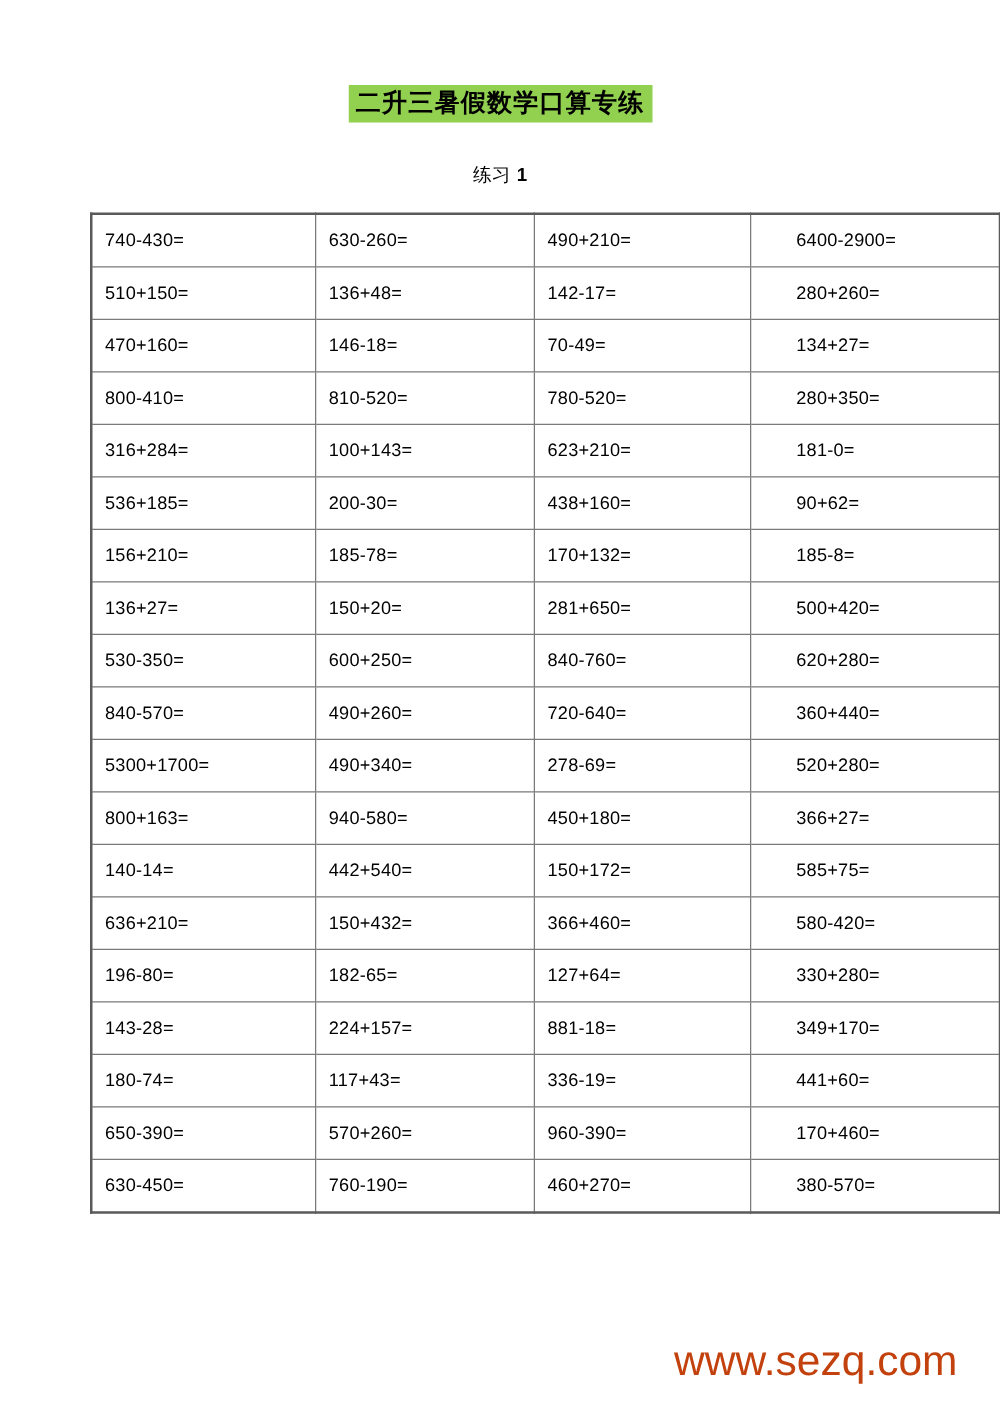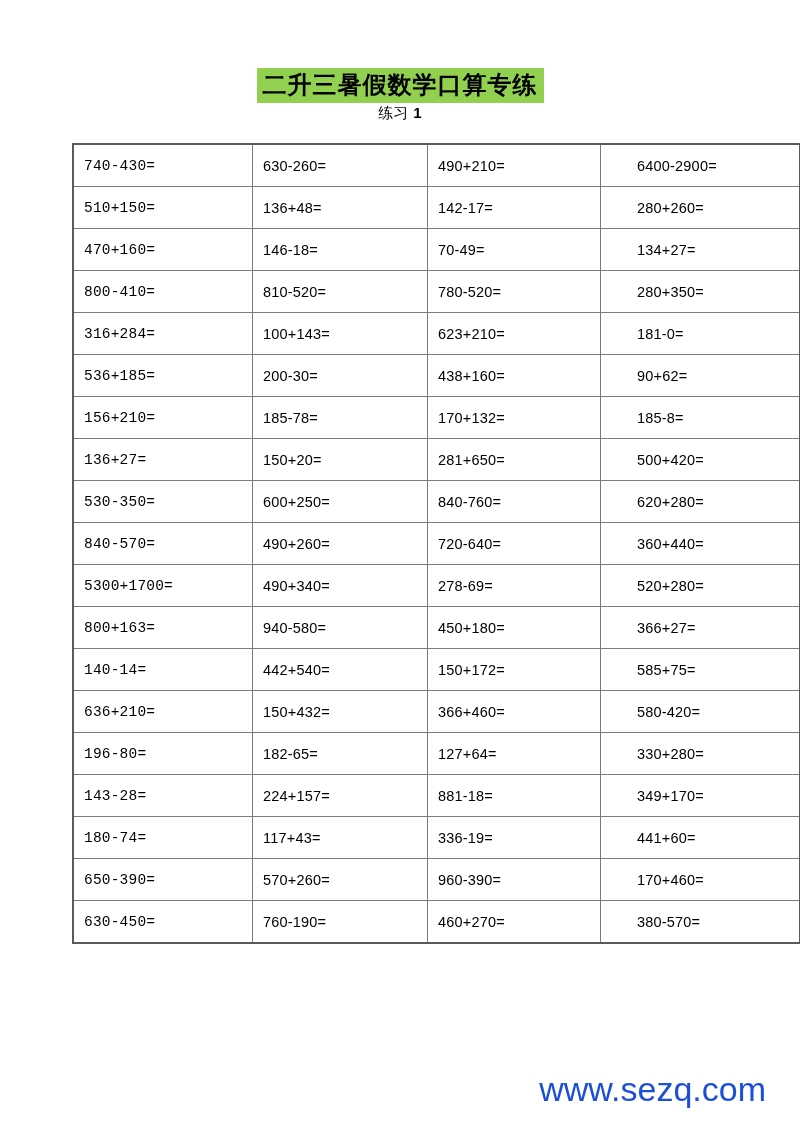--- a/index.html
+++ b/index.html
@@ -21,35 +21,35 @@
     box-sizing: border-box;
   }
 
   
   .title-wrap {
     text-align: center;
     padding-top: 68px;
   }
   .doc-title {
     display: inline-block;
-    font-size: 24px;
+    font-size: 20px;
     font-weight: bold;
     line-height: 1.25;
     letter-spacing: 1px;
     background: #92D050;
     color: #000000;
     padding: 2px 6px 3px 6px;
     white-space: nowrap;
     font-family: "DejaVu Sans", "Liberation Sans", sans-serif;
   }
 
   
   .subtitle-wrap {
     text-align: center;
-    margin-top: 1px;
+    margin-top: 33px;
   }
   .subtitle {
     display: inline-block;
     font-size: 15px;
     color: #000000;
     font-family: "DejaVu Sans", "Liberation Sans", sans-serif;
     white-space: nowrap;
   }
   .subtitle .sub-num {
     font-weight: bold;
@@ -73,21 +73,21 @@
     border: 1px solid #7a7a7a;
     height: 41px;
     padding: 0 0 0 10px;
     vertical-align: middle;
     font-size: 14.5px;
     font-family: "Liberation Sans", sans-serif;
     color: #000000;
     white-space: nowrap;
     letter-spacing: 0.2px;
   }
-  table.drill td.c1 { width: 168px; font-family: Liberation Mono, monospace; }
+  table.drill td.c1 { width: 168px; }
   table.drill td.c2 { width: 164px; }
   table.drill td.c3 { width: 162px; }
   table.drill td.c4 { width: 162px; padding-left: 36px; }
 
   
   .watermark {
     position: absolute;
     right: 34px;
     bottom: 22px;
     font-size: 34px;
@@ -225,15 +225,15 @@
           <tr>
             <td class="c1">630-450=</td>
             <td class="c2">760-190=</td>
             <td class="c3">460+270=</td>
             <td class="c4">380-570=</td>
           </tr>
         </tbody>
     </table>
   </div>
 
-  <div class="watermark" style="color: #1d4ed8;">www.sezq.com</div>
+  <div class="watermark" style="color: #c2410c;">www.sezq.com</div>
 
 </div>
 
 </body></html>

